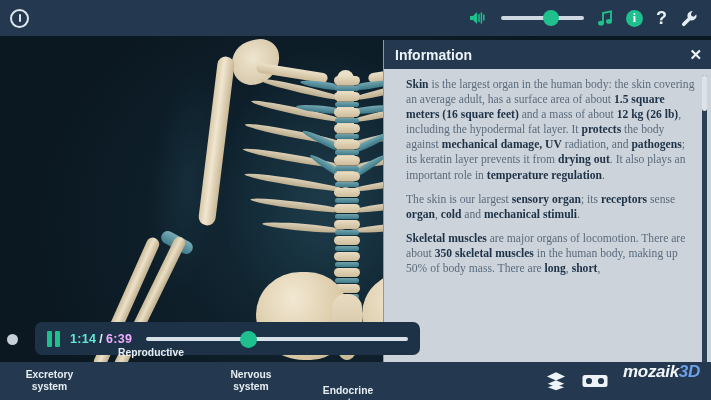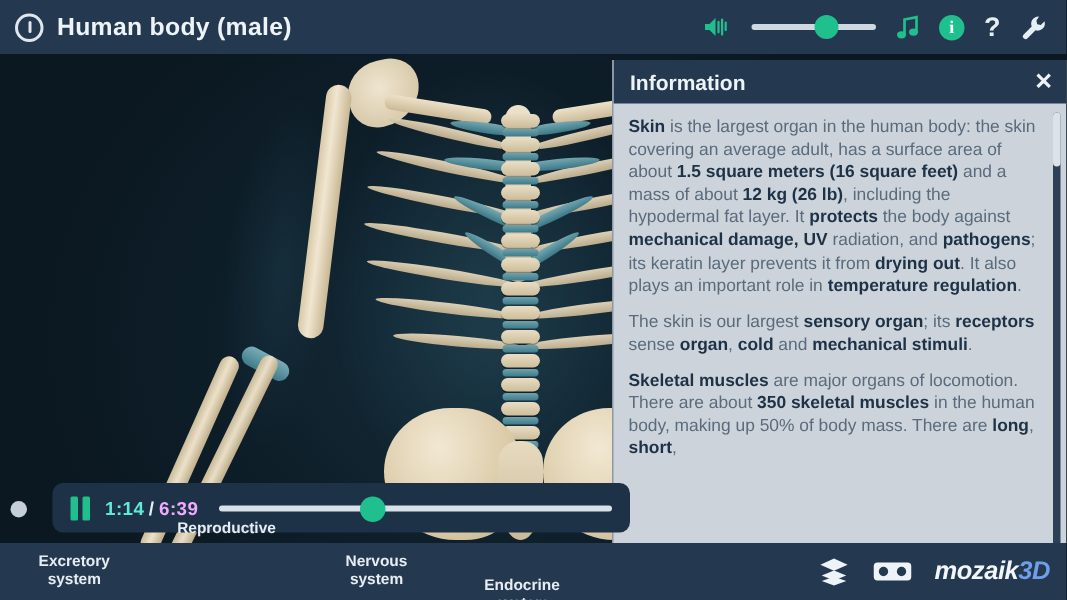--- a/index.html
+++ b/index.html
@@ -128,33 +128,33 @@
   .ic{ display:flex; align-items:center; justify-content:center; }
   .info-dot{
     width:17px; height:17px; border-radius:50%; background:#1fc08e;
     color:#fff; font-size:12px; font-weight:bold; font-family:"Liberation Serif",serif;
     display:flex; align-items:center; justify-content:center;
   }
   .qm{ color:#e6edf3; font-size:18px; font-weight:bold; }
 
   
   .info-panel{
-    position:absolute; right:0; top:40px; width:303px; height:322px; z-index:8;
+    position:absolute; right:0; top:40px; width:328px; height:322px; z-index:8;
     background:#ccd3da; border-left:1px solid #8d98a4;
     display:flex; flex-direction:column; overflow:hidden;
   }
   .info-head{
     height:29px; background:#24394f; display:flex; align-items:center;
     padding:0 9px 0 11px; flex:none;
   }
   .info-head .htxt{ color:#eef3f8; font-size:14px; font-weight:bold; }
   .info-close{ margin-left:auto; color:#eef3f8; font-size:15px; font-weight:bold; line-height:1; }
   .info-body{
-    position:relative; flex:1; padding:8px 16px 0 10px; overflow:hidden;
-    color:#5a6b7d; font-size:11.6px; line-height:15.1px;
+    position:relative; flex:1; padding:8px 16px 0 22px; overflow:hidden;
+    color:#5a6b7d; font-size:11.6px; line-height:15.1px;font-family:Liberation Serif, serif;
   }
   .info-body p{ margin:0 0 9px 0; }
   .info-body b{ color:#1d3147; font-weight:bold; }
   .scroll-track{
     position:absolute; right:4px; top:6px; width:5px; height:306px;
     background:#2d4156; border-radius:3px;
   }
   .scroll-thumb{
     position:absolute; right:4px; top:6px; width:5px; height:36px;
     background:#dbe2e8; border-radius:3px;
@@ -204,21 +204,21 @@
   .tv-icon{ width:19px; height:17px; position:relative; flex:none; }
   .tv-icon .scr{
     position:absolute; left:0; bottom:0; width:19px; height:14px;
     border:2px solid #b6f0dc; border-radius:3px; background:#1fc08e;
   }
   .tv-icon .ant1,.tv-icon .ant2{
     position:absolute; top:0; width:1.8px; height:6px; background:#b6f0dc; border-radius:1px;
   }
   .tv-icon .ant1{ left:5px; transform:rotate(-28deg); }
   .tv-icon .ant2{ left:12px; transform:rotate(28deg); }
-  .right-icons{ margin-left:auto; display:flex; align-items:center; gap:15px; padding-right:11px; }
+  .right-icons{ margin-left:auto; display:flex; gap:15px; padding-right:11px; }
   .logo{ font-size:17px; font-weight:bold; font-style:italic; letter-spacing:-.3px; }
   .logo .m{ color:#f2f6fa; }
   .logo .d{ color:#6f9fe8; }
 </style>
 </head>
 <body>
 
 <div id="app">
 
   <div class="viewport">
@@ -295,21 +295,20 @@
 
     <div class="humerus"></div>
     <div class="elbowcart"></div>
     <div class="radius"></div>
     <div class="ulna"></div>
   </div>
 
   <div class="topbar">
     <div class="title-wrap">
       <div class="pw-icon"></div>
-      <div class="app-title">Human body (male)</div>
     </div>
     <div class="top-right">
       <span class="ic">
         <svg width="20" height="16" viewBox="0 0 20 16">
           <path d="M2 6h3L9 2v12L5 10H2z" fill="#1fc08e"></path>
           <path d="M11 4.5v7M13.4 3v10M15.8 5v5" stroke="#1fc08e" stroke-width="1.5" stroke-linecap="round" fill="none"></path>
         </svg>
       </span>
       <span class="vol-slider">
         <span class="vol-track"></span>

